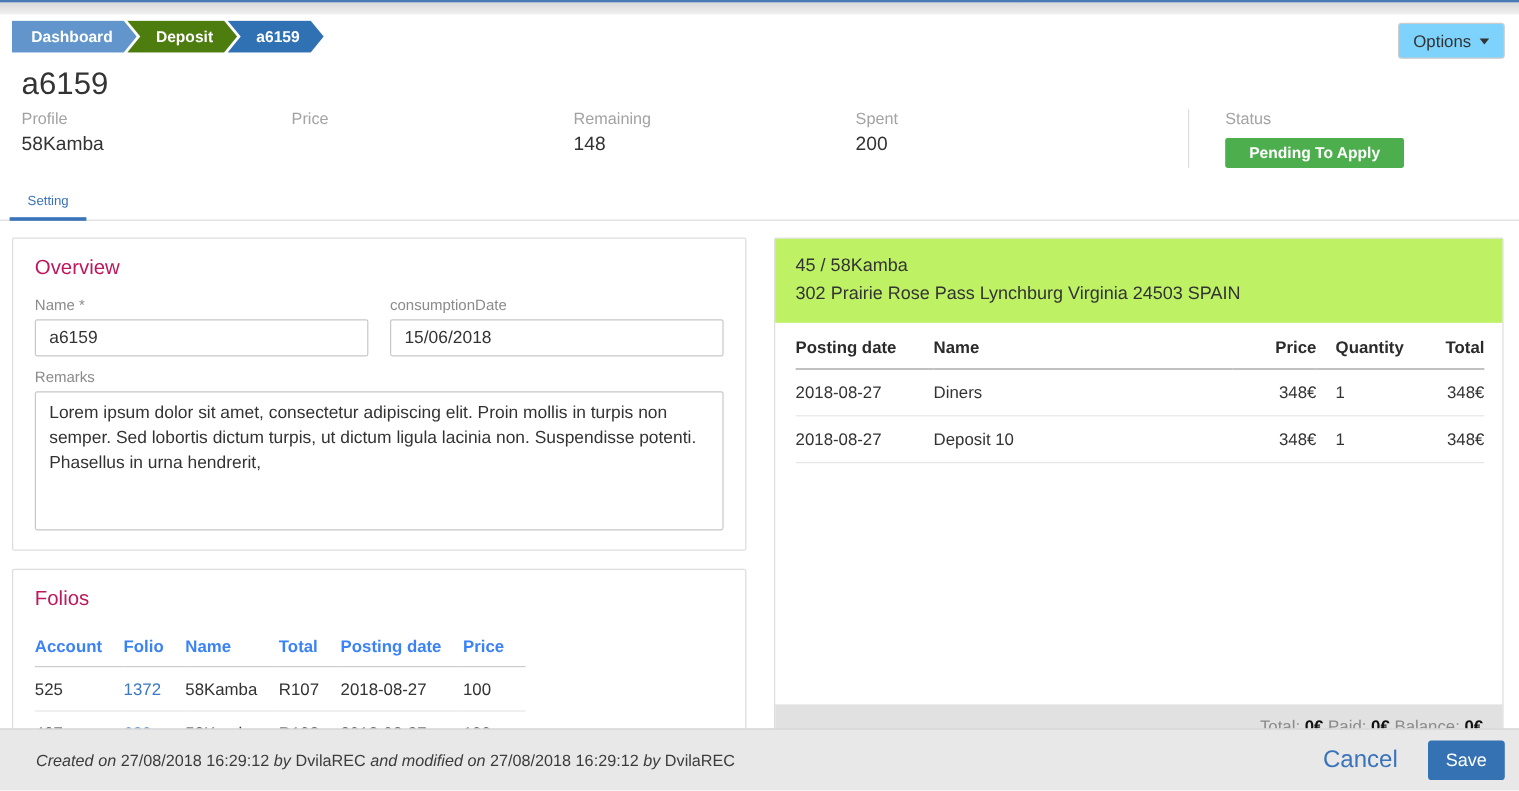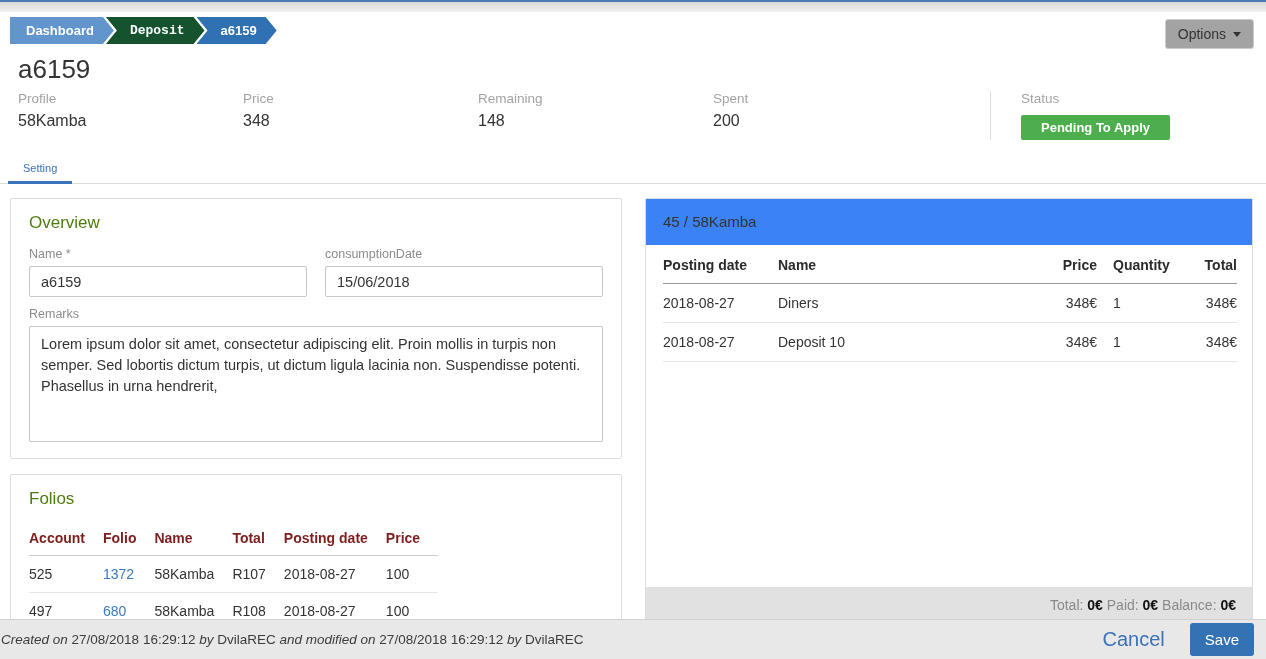--- a/index.html
+++ b/index.html
@@ -11,24 +11,24 @@
   .top-strip { height:12px; background:linear-gradient(#d7d7d7,#f1f1f1); border-top:2px solid #4a7ab5; }
 
   
   .crumb-row { position:relative; padding:5px 12px 8px 10px; height:40px; }
   .crumbs { display:flex; align-items:flex-end; }
   .crumb { position:relative; color:#fff; font-weight:bold; font-size:13px; padding:6px 20px 6px 16px; line-height:15px;
            clip-path:polygon(0 0, calc(100% - 11px) 0, 100% 50%, calc(100% - 11px) 100%, 0 100%); cursor:pointer; }
   .crumb.notch { clip-path:polygon(0 0, calc(100% - 11px) 0, 100% 50%, calc(100% - 11px) 100%, 0 100%, 11px 50%); padding-left:24px; }
   .crumb + .crumb { margin-left:-8px; }
   .crumb.c0 { background:#6195cc; }
-  .crumb.c1 { background:#14532d;font-family:Liberation Mono, monospace; }
+  .crumb.c1 { background:#4d7c0f; }
   .crumb.c2 { background:#2f71b3; }
 
-  .options-btn { position:absolute; top:7px; right:12px; background:#a3a3a3; border:1px solid #ccc; border-radius:3px;
+  .options-btn { position:absolute; top:7px; right:12px; background:#7dd3fc; border:1px solid #ccc; border-radius:3px;
                  padding:6px 12px; font-size:14px; color:#333; cursor:pointer; display:flex; align-items:center; gap:7px; }
   .caret { width:0; height:0; border-left:4px solid transparent; border-right:4px solid transparent; border-top:5px solid #333; display:inline-block; }
 
   
   .page-title { font-size:26px; color:#333; padding:2px 18px 6px 18px; font-weight:400; }
   .stats-row { display:flex; padding:0 18px; align-items:flex-start; }
   .stat { display:flex; flex-direction:column; }
   .stat .lbl { color:#a3a3a3; font-size:13.5px; padding-bottom:6px; }
   .stat .val { color:#333; font-size:16px; }
   .stat.s0 { width:225px; } .stat.s1 { width:235px; } .stat.s2 { width:235px; } .stat.s3 { width:277px; }
@@ -40,51 +40,51 @@
   .tabs { margin-top:14px; border-bottom:1px solid #ddd; padding-left:8px; }
   .tab { display:inline-block; color:#3a73b9; font-size:11px; padding:8px 15px 7px 15px;
          border-bottom:3px solid #3a73b9; margin-bottom:-1px; cursor:pointer; }
 
   
   .content { display:flex; padding:14px 13px 0 10px; gap:23px; align-items:flex-start; }
   .left-col { width:612px; flex:none; }
   .right-col { width:608px; flex:none; }
 
   .card { border:1px solid #ddd; border-radius:2px; background:#fff; padding:14px 18px 16px 18px; margin-bottom:15px; }
-  .card-title { color:#4d7c0f; font-size:17px; margin-bottom:14px; font-weight:400; }
+  .card-title { color:#be185d; font-size:17px; margin-bottom:14px; font-weight:400; }
 
   .form-row { display:flex; gap:18px; margin-bottom:10px; }
   .field { display:flex; flex-direction:column; flex:1; }
   .field label { font-size:12.5px; color:#8b8b8b; margin-bottom:5px; }
   .field input { border:1px solid #c8c8c8; border-radius:2px; height:31px; padding:5px 11px; font-size:14.5px;
                  color:#333; font-family:inherit; width:100%; outline:none; }
   .field textarea { border:1px solid #c8c8c8; border-radius:2px; height:116px; padding:7px 11px; font-size:14.5px;
                     color:#333; font-family:inherit; line-height:1.45; resize:none; outline:none; }
 
   
   table.folios { border-collapse:collapse; font-size:14px; }
-  table.folios th { text-align:left; font-weight:bold; color:#7f1d1d; padding:7px 18px 9px 0; border-bottom:1px solid #ccc; }
+  table.folios th { text-align:left; font-weight:bold; color:#3b82f6; padding:7px 18px 9px 0; border-bottom:1px solid #ccc; }
   table.folios td { padding:10px 18px 10px 0; border-bottom:1px solid #e6e6e6; color:#333; }
   a.folio-link { color:#3b78c3; text-decoration:none; cursor:pointer; }
 
   
   .panel { border:1px solid #ddd; border-radius:2px; height:426px; display:flex; flex-direction:column; background:#fff; }
-  .panel-head { background:#3b82f6; padding:11px 17px 12px 17px; font-size:15px; color:#333; line-height:1.55; }
+  .panel-head { background:#bef264; padding:11px 17px 12px 17px; font-size:15px; color:#333; line-height:1.55; }
   table.charges { border-collapse:collapse; font-size:14px; width:calc(100% - 32px); margin:2px 16px 0 17px; }
   table.charges th { text-align:left; font-weight:bold; color:#2b2b2b; padding:10px 0 10px 0; border-bottom:1px solid #999; }
   table.charges td { padding:11px 0; border-bottom:1px solid #e6e6e6; color:#333; }
   table.charges th.num, table.charges td.num { text-align:right; }
   .col-pdate { width:115px; } .col-price { width:70px; } .col-qty { width:78px; padding-left:16px !important; } .col-total { width:62px; }
   .panel-spacer { flex:1; }
   .panel-foot { background:#e1e1e1; padding:10px 16px; text-align:right; font-size:14px; color:#8a8a8a; }
   .panel-foot b { color:#111; font-weight:bold; }
 
   
-  .bottom-bar { position:absolute; left:0; right:0; bottom:0; height:40px; background:#e8e8e8; border-top:1px solid #d2d2d2;
-                display:flex; align-items:center; padding:0 12px 0 1px; }
+  .bottom-bar { position:absolute; left:0; right:0; bottom:0; height:52px; background:#e8e8e8; border-top:1px solid #d2d2d2;
+                display:flex; align-items:center; padding:0 12px 0 30px; }
   .audit { font-size:13.5px; color:#3c3c3c; flex:1; }
   .audit .it { font-style:italic; }
   .cancel-link { color:#3a73b9; font-size:20px; text-decoration:none; margin-right:25px; cursor:pointer; }
   .save-btn { background:#3572b4; color:#fff; border:none; border-radius:3px; font-size:15px; font-family:inherit;
               padding:8px 15px; cursor:pointer; }
 </style>
 </head>
 <body>
 
 <div class="page">
@@ -105,21 +105,20 @@
 
   <div class="page-title">a6159</div>
 
   <div class="stats-row">
     <div class="stat s0">
       <span class="lbl">Profile</span>
       <span class="val">58Kamba</span>
     </div>
     <div class="stat s1">
       <span class="lbl">Price</span>
-      <span class="val">348</span>
     </div>
     <div class="stat s2">
       <span class="lbl">Remaining</span>
       <span class="val">148</span>
     </div>
     <div class="stat s3">
       <span class="lbl">Spent</span>
       <span class="val">200</span>
     </div>
     <div class="stat status-col">
@@ -187,20 +186,21 @@
           </tbody>
         </table>
       </div>
 
     </div>
 
     <div class="right-col">
       <div class="panel">
         <div class="panel-head">
           <div>45 / 58Kamba</div>
+          <div>302 Prairie Rose Pass Lynchburg Virginia 24503 SPAIN</div>
         </div>
         <table class="charges">
           <thead>
             <tr>
               <th class="col-pdate">Posting date</th>
               <th>Name</th>
               <th class="num col-price">Price</th>
               <th class="col-qty">Quantity</th>
               <th class="num col-total">Total</th>
             </tr>

